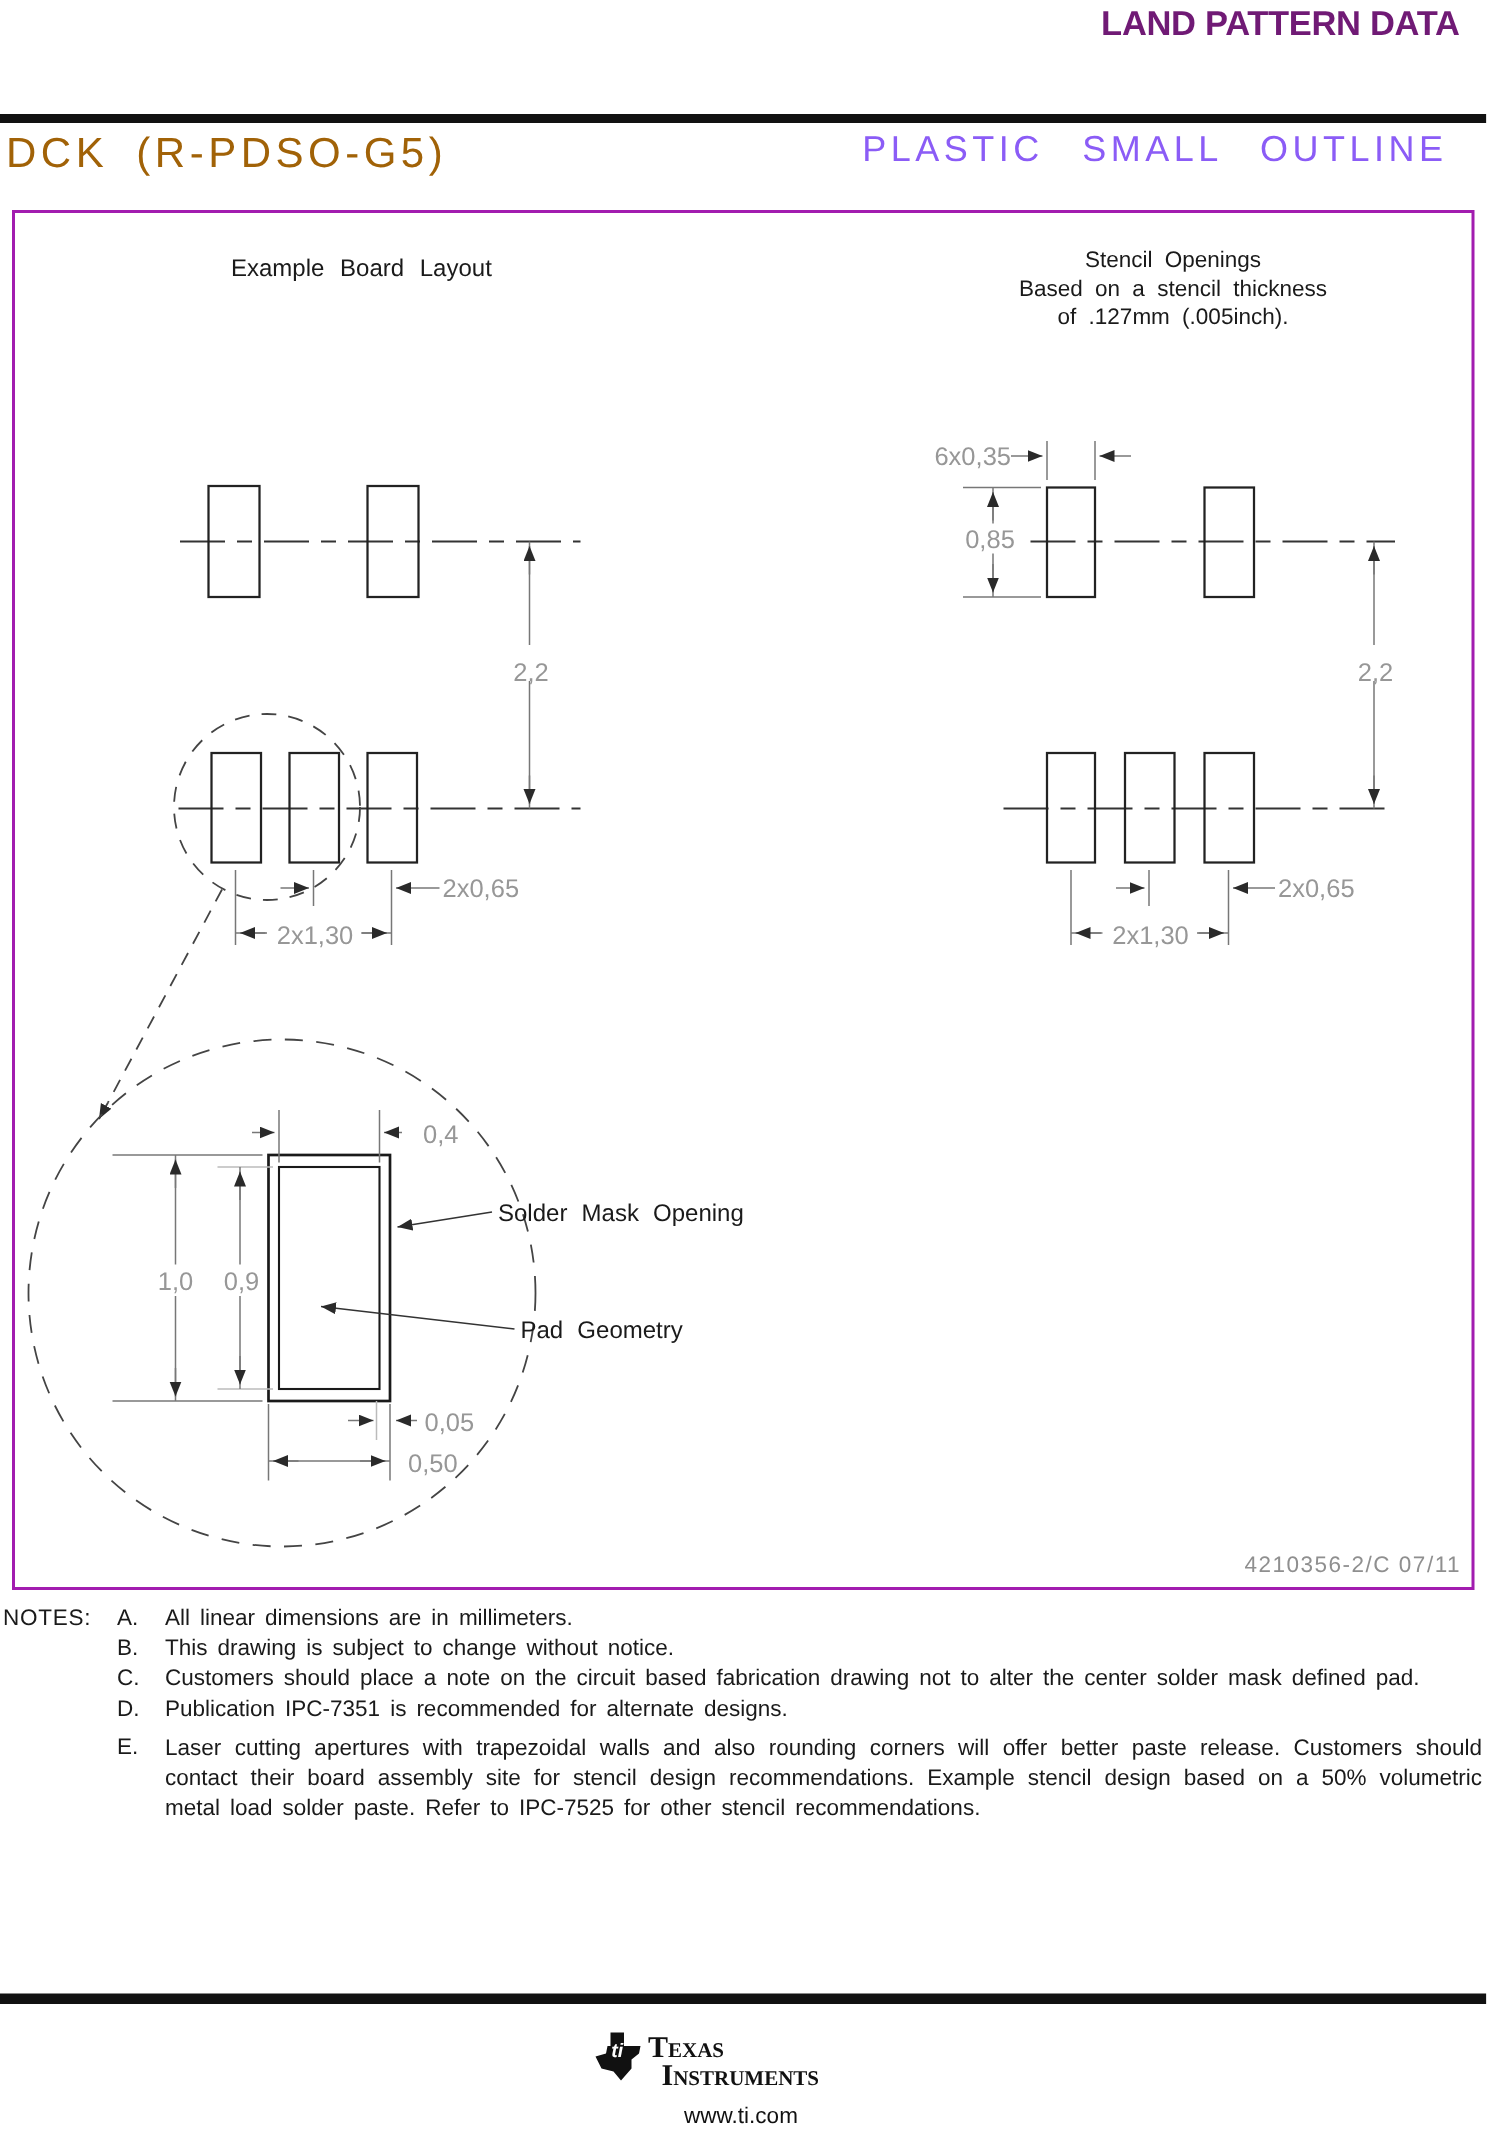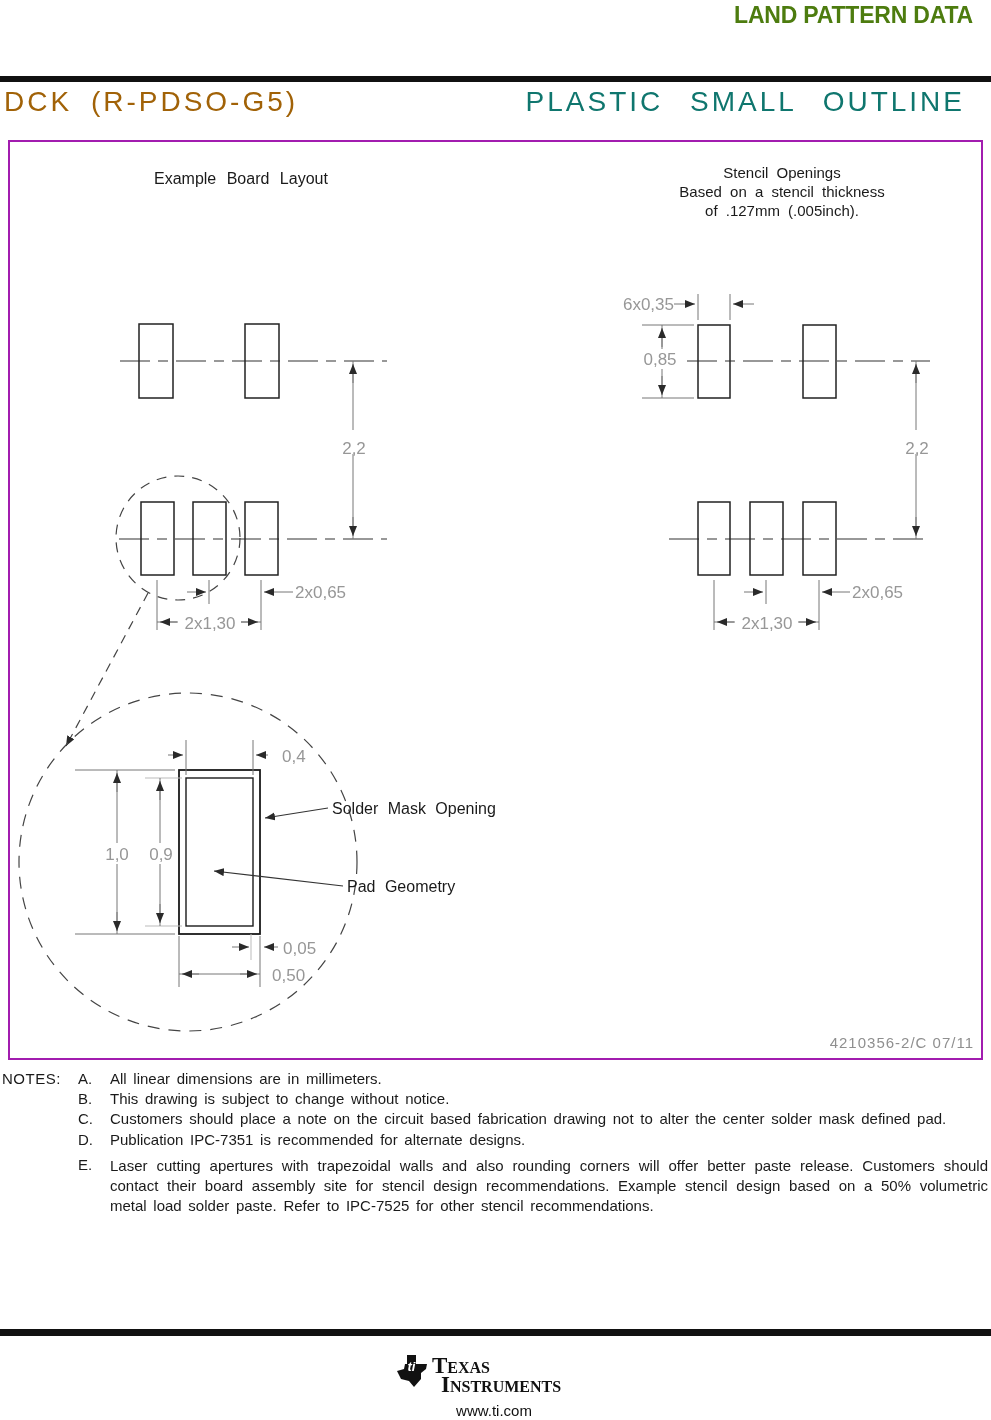--- a/index.html
+++ b/index.html
@@ -1,37 +1,37 @@
 <!DOCTYPE html>
 <html><head>
 <meta charset="utf-8">
 <style>
   html,body{margin:0;padding:0;background:#fff;}
   #page{position:relative;width:991px;height:1420px;background:#fff;overflow:hidden;
         font-family:"Liberation Sans",sans-serif;color:#1a1a1a;}
   .hdr-title{position:absolute;top:2px;right:18px;font-size:23px;font-weight:bold;
-             color:#4d7c0f;letter-spacing:-0.2px;}
+             color:#701a75;letter-spacing:-0.2px;}
   .rule-top{position:absolute;left:0;top:76px;width:991px;height:6px;background:#111;}
   .rule-bottom{position:absolute;left:0;top:1329px;width:991px;height:7px;background:#111;}
   .pkg-code{position:absolute;left:4px;top:86px;font-size:28px;color:#a16207;
             letter-spacing:3px;word-spacing:8px;}
-  .pkg-type{position:absolute;right:26px;top:86px;font-size:28px;color:#0f766e;
+  .pkg-type{position:absolute;right:26px;top:86px;font-size:24px;color:#8b5cf6;
             letter-spacing:3px;word-spacing:16px;}
   .draw-box{position:absolute;left:8px;top:140px;width:971px;height:916px;
             border:2px solid #a21caf;background:#fff;}
   .notes{position:absolute;left:0;top:1068px;width:991px;font-size:15px;color:#1a1a1a;}
   .notes-label{position:absolute;left:2px;top:2px;letter-spacing:0.5px;}
   .note-row{position:absolute;left:78px;width:910px;}
   .note-letter{position:absolute;left:0;top:0;}
   .note-text{position:absolute;left:32px;top:0;width:878px;word-spacing:2.5px;white-space:nowrap;}
   .note-text.wrap{white-space:normal;text-align:justify;line-height:20px;}
   .footer{position:absolute;left:394px;top:1350px;width:220px;height:70px;}
   .ti-glyph{position:absolute;left:2px;top:4px;}
   .brand{position:absolute;left:38px;top:6px;font-family:"Liberation Serif",serif;
-         font-weight:bold;font-variant:small-caps;font-size:23px;line-height:19px;color:#111;}
+         font-weight:bold;font-variant:small-caps;font-size:20px;line-height:19px;color:#111;}
   .brand .l2{display:block;margin-left:9px;}
   .ti-url{position:absolute;left:30px;top:52px;width:140px;text-align:center;
           font-size:15px;font-weight:normal;color:#111;}
   svg text{font-family:"Liberation Sans",sans-serif;}
   .dimtxt{fill:#979797;font-size:17px;}
   .lbltxt{fill:#1a1a1a;font-size:16px;word-spacing:5px;}
   .titletxt{fill:#1a1a1a;font-size:16px;word-spacing:6px;}
   .stitletxt{fill:#1a1a1a;font-size:15px;word-spacing:4px;}
   .docnum{fill:#8f8f8f;font-size:15px;letter-spacing:1px;}
 </style>

